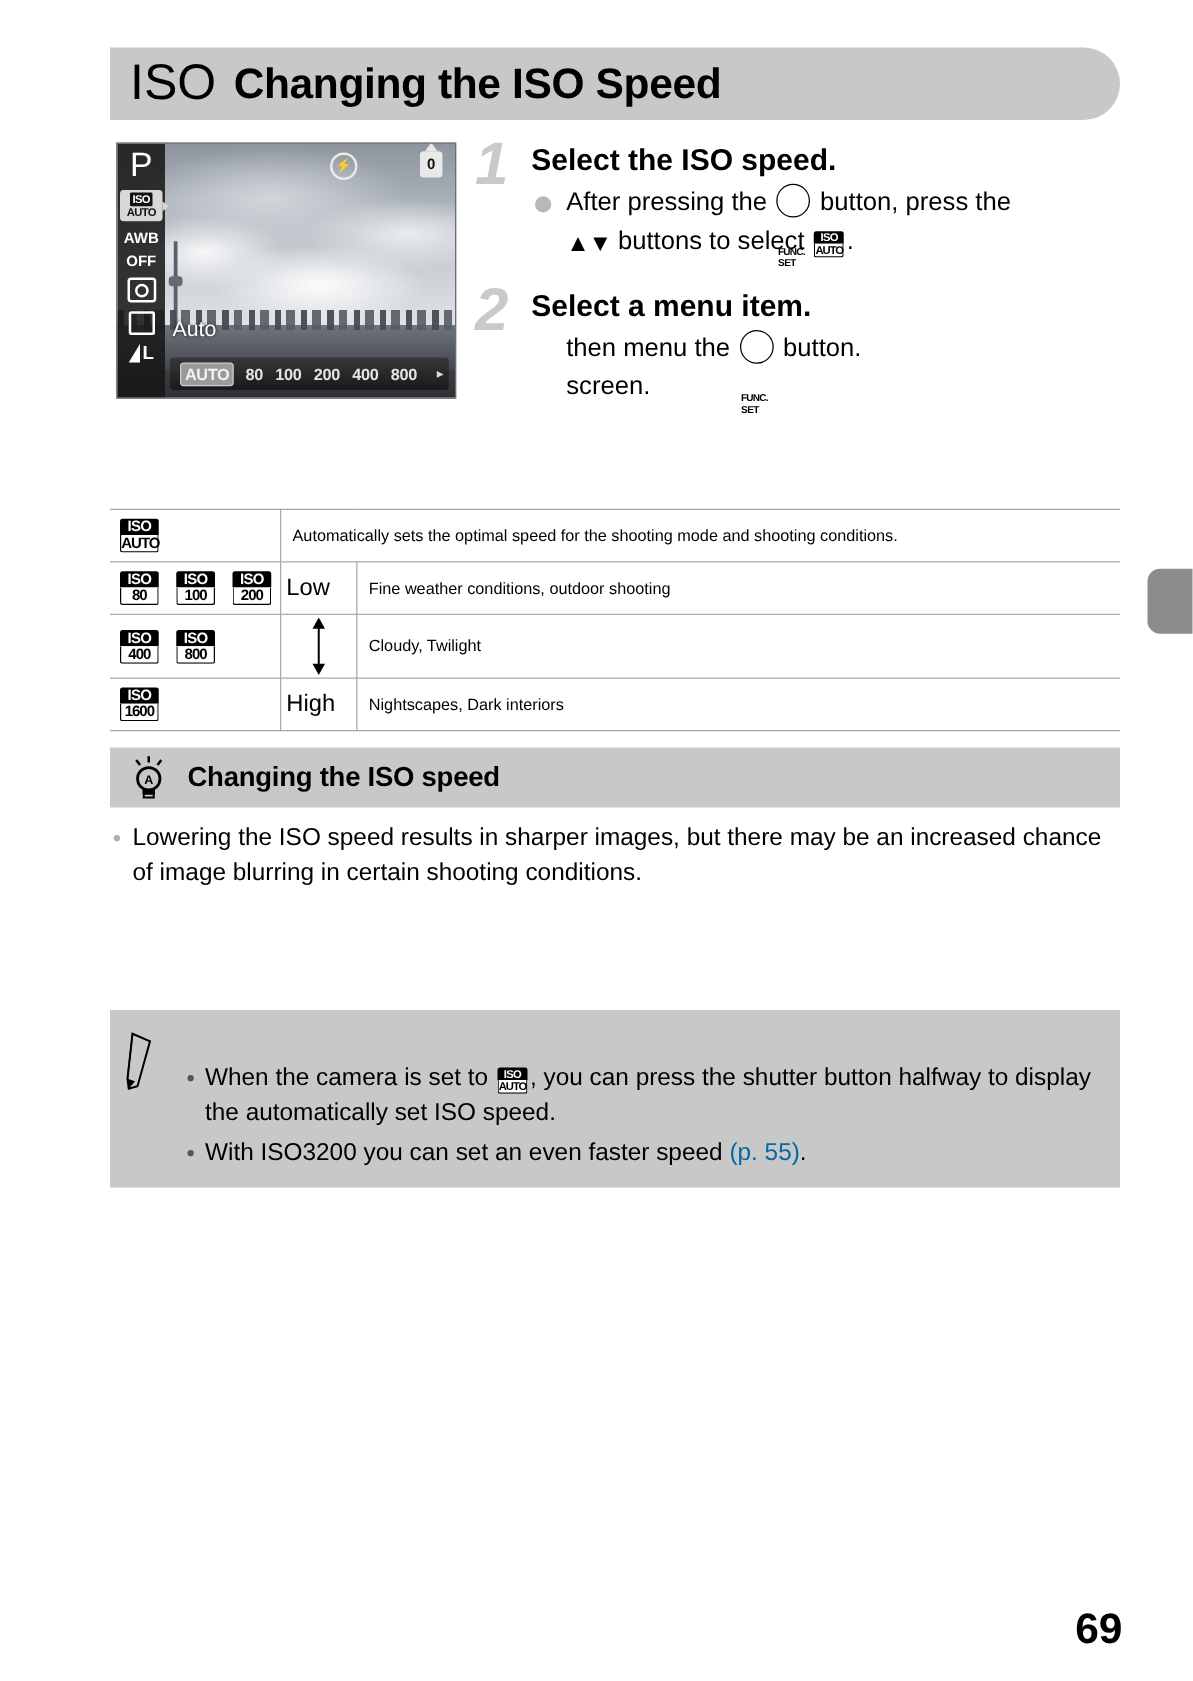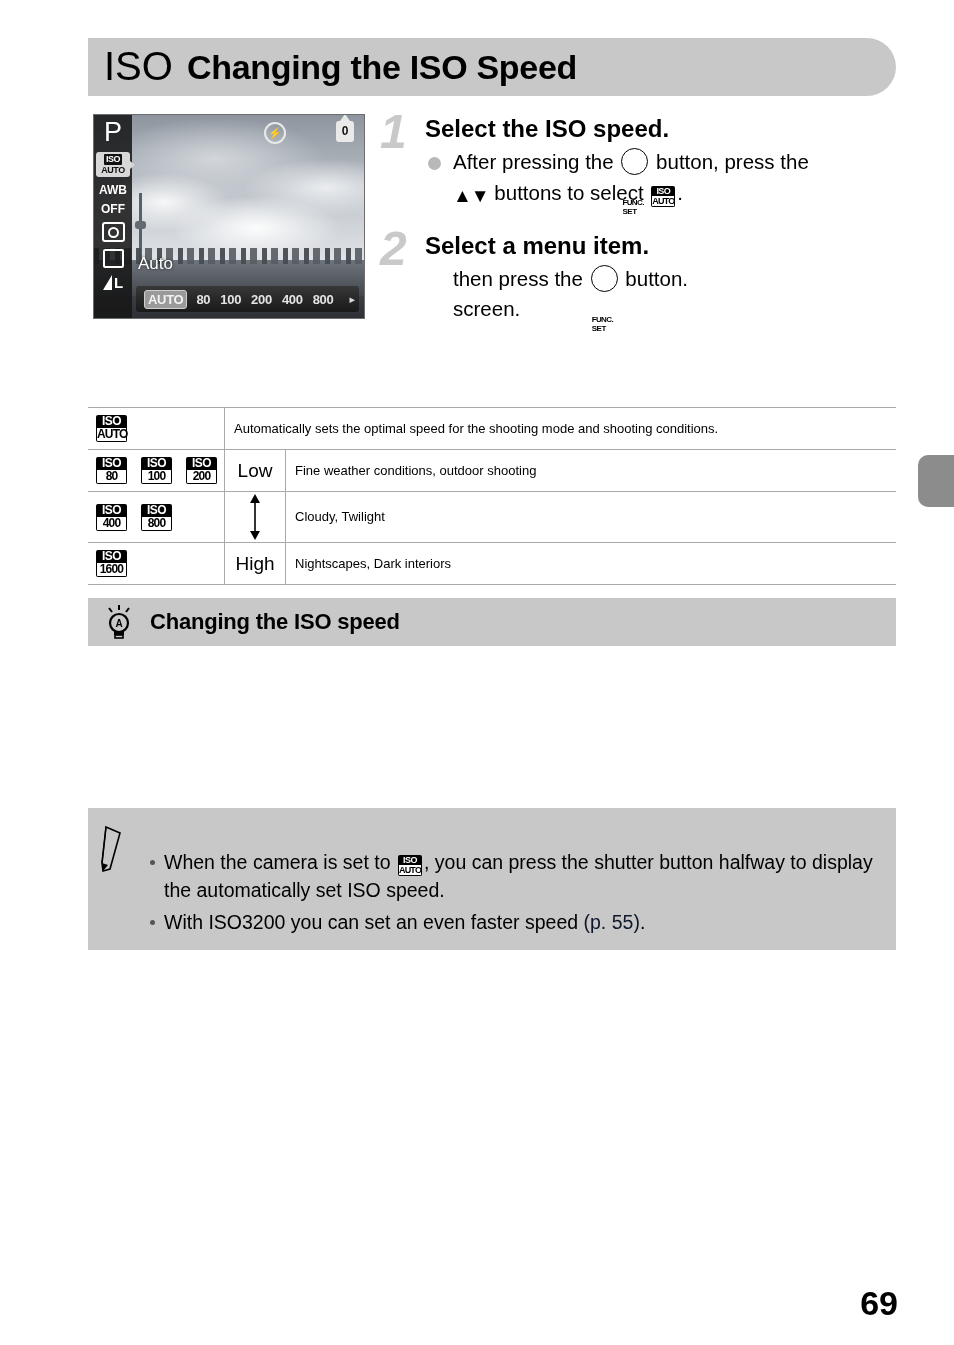--- a/index.html
+++ b/index.html
@@ -467,21 +467,20 @@
     line-height: 13px;
     letter-spacing: -0.8px;
     border: 1px solid #000;
     border-top: none;
     box-sizing: border-box;
     border-radius: 0 0 2px 2px;
   }
   .cell-lowhigh {
     width: 52px;
     border-right: 1px solid #a9a9a9;
-    text-align: center;
     font-size: 19px;
     padding: 2px 4px !important;
   }
   .cell-lowhigh.mid { position: relative; }
   .arrow-vert {
     position: relative;
     width: 100%;
     height: 46px;
   }
   .arrow-vert svg { display: block; margin: 0 auto; }
@@ -553,21 +552,21 @@
   }
   .note-item + .note-item { margin-top: 4px; }
   .note-item::before {
     content: "";
     position: absolute;
     left: 4px; top: 12px;
     width: 5px; height: 5px;
     background: #555;
     border-radius: 50%;
   }
-  .link { color: #0f172a; }
+  .link { color: #0369a1; }
 
   
   .page-num {
     position: absolute;
     right: 56px;
     bottom: 22px;
     font-size: 34px;
     font-weight: bold;
   }
 </style>
@@ -640,21 +639,21 @@
         </span><span>.</span>
       </div>
     </div>
   </div>
 
   <div class="step" style="margin-top:18px;">
     <div class="step-num">2</div>
     <div class="step-head">Select a menu item.</div>
     <div class="step-body">
       <div class="bul-cont">
-        <span>then press the</span>
+        <span>then menu the</span>
         <span class="ic-funcset"><i class="t">FUNC.</i><i class="b">SET</i></span>
         <span>button.</span>
       </div>
       <div class="bul-cont">screen.</div>
     </div>
   </div>
 
 </div>
 
 <table class="iso-table">
@@ -739,20 +738,21 @@
     <line x1="27" y1="4" x2="24" y2="8" stroke="#000" stroke-width="2"></line>
     <circle cx="17" cy="19" r="9" fill="none" stroke="#000" stroke-width="2.2"></circle>
     <rect x="12" y="27" width="10" height="4" fill="#000"></rect>
     <rect x="13" y="31" width="8" height="3" fill="none" stroke="#000" stroke-width="1.6"></rect>
     <text x="17" y="23" font-size="10" font-family="Liberation Sans, sans-serif" font-weight="bold" text-anchor="middle" fill="#000">A</text>
   </svg>
   <span class="tip-title">Changing the ISO speed</span>
 </div>
 
 <div class="tip-list">
+  <div class="tip-item">Lowering the ISO speed results in sharper images, but there may be an increased chance of image blurring in certain shooting conditions.</div>
 </div>
 
 <div class="note-box">
   <div class="pencil-wrap">
     <svg width="30" height="52" viewBox="0 0 30 52">
       <path d="M6 3 L20 9 L10 45 L3 47 L2 39 Z" fill="none" stroke="#000" stroke-width="1.6"></path>
       <path d="M3 47 L2 39 L8 41 Z" fill="#000"></path>
       <line x1="6" y1="3" x2="2" y2="39" stroke="#000" stroke-width="1.2"></line>
     </svg>
   </div>

